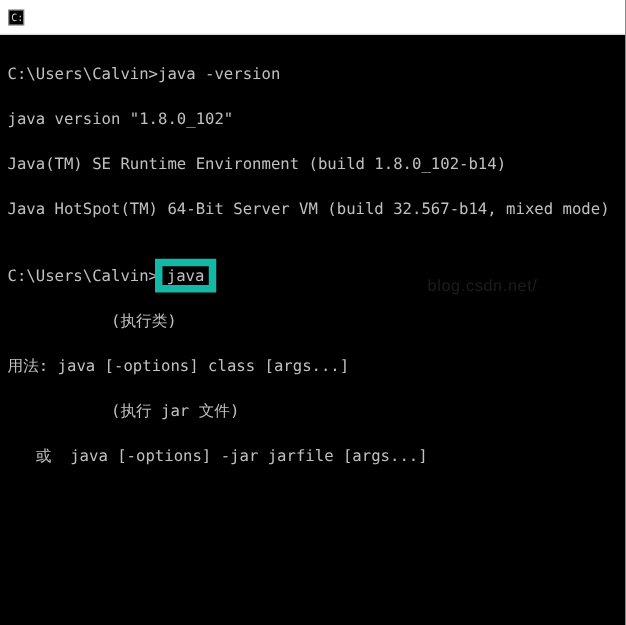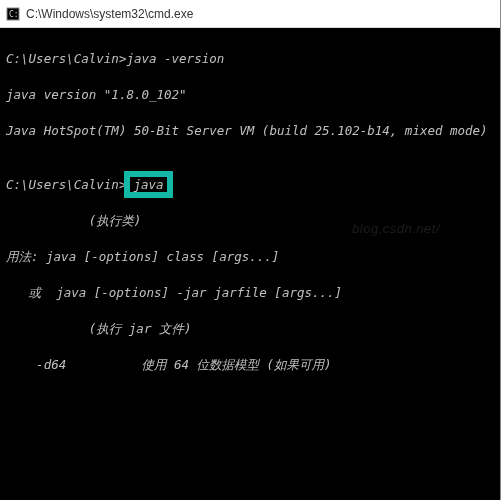--- a/index.html
+++ b/index.html
@@ -33,64 +33,62 @@
   .console {
     flex: 1;
     background: #000;
     color: #c0c0c0;
     font-size: 12.5px;
     line-height: 18px;
     padding: 4px 6px 4px 6px;
     white-space: pre;
     overflow: hidden;
     position: relative;
-    font-style: italic;
   }
   .line { display: block; }
   .hl-box { 
     border: 6px solid #14b8a6;
     padding: 0 3px;
     margin-left: -2px;
   }
   .watermark {
     position: absolute;
     top: 192px;
-    right: 60px;
+    right: 70px;
     color: rgba(120,120,120,0.23);
     font-family: "Microsoft YaHei", sans-serif;
     font-size: 13px;
     letter-spacing: 0.5px;
     pointer-events: none;
   }
 </style>
 </head>
 <body>
 
 <div class="window">
   <div class="titlebar">
     <span class="icon">
       <svg width="14" height="14" viewBox="0 0 14 14">
         <rect x="1" y="1" width="12" height="12" fill="#000" stroke="#888" stroke-width="1"></rect>
         <text x="3" y="10" font-size="8" fill="#ccc" font-family="monospace">C:</text>
       </svg>
     </span>
-    <span>C:\Windows\system32\cmd.exe</span>
   </div>
 
   <div class="console">
 <span class="line">C:\Users\Calvin&gt;java -version</span>
 <span class="line">java version "1.8.0_102"</span>
-<span class="line">Java HotSpot(TM) 50-Bit Server VM (build 25.102-b14, mixed mode)</span>
+<span class="line">Java(TM) SE Runtime Environment (build 1.8.0_102-b14)</span>
+<span class="line">Java HotSpot(TM) 64-Bit Server VM (build 32.567-b14, mixed mode)</span>
 <span class="line"></span>
 <span class="line"><span>C:\Users\Calvin&gt;</span><span class="hl-box">java</span></span>
 <span class="line">           (执行类)</span>
 <span class="line">用法: java [-options] class [args...]</span>
+<span class="line">           (执行 jar 文件)</span>
 <span class="line">   或  java [-options] -jar jarfile [args...]</span>
-<span class="line">           (执行 jar 文件)</span>
-<span class="line">    -d64          使用 64 位数据模型 (如果可用)</span>
 
 
 <span class="line"></span>
 
 
 
 
 
 
 

